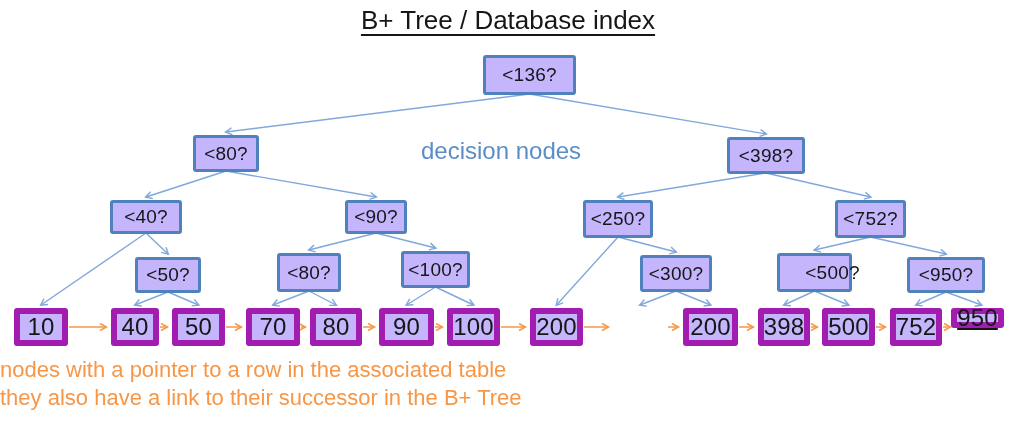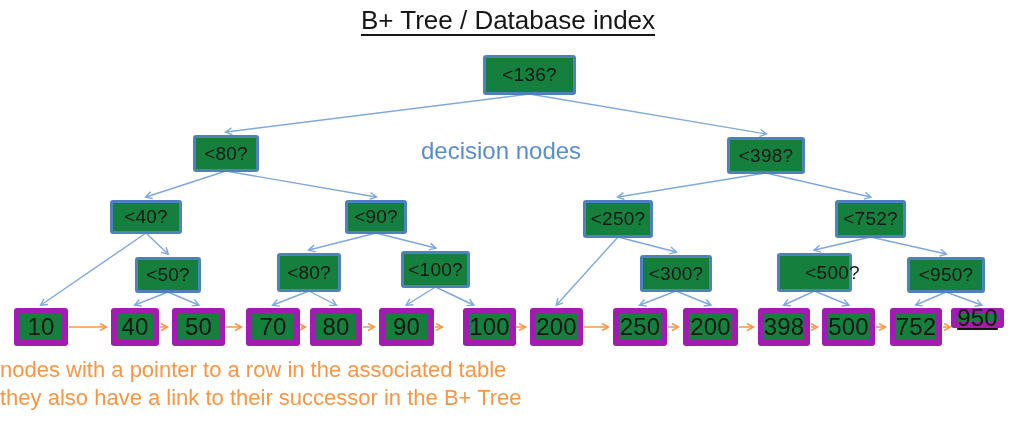--- a/index.html
+++ b/index.html
@@ -6,21 +6,21 @@
   .stage{
     position:relative;width:1024px;height:424px;background:#ffffff;
     font-family:"Liberation Sans",sans-serif;overflow:hidden;
   }
   #edge-layer{position:absolute;left:0;top:0;z-index:1;}
   .edge{stroke:#7FA8DC;stroke-width:1.4;fill:none;}
   .chain{stroke:#F79646;stroke-width:1.5;fill:none;}
   .node{
     position:absolute;box-sizing:border-box;z-index:2;
     display:flex;align-items:center;justify-content:center;
-    background:#15803d;color:#161616;border-radius:3px;
+    background:#c4b5fd;color:#161616;border-radius:3px;
     font-size:19px;letter-spacing:0.2px;
   }
   .decision{border:3px solid #4F81BD;}
   .leaf{border:6px solid #a21caf;font-size:24px;}
   .title{
     position:absolute;top:5px;left:0;width:1016px;text-align:center;
     font-size:26px;color:#161616;z-index:3;
   }
   .title .u{text-decoration:underline;text-underline-offset:5px;}
   .decision-label{
@@ -107,21 +107,20 @@
     <div class="node decision" style="left: 401px; top: 251px; width: 69px; height: 37px;">&lt;100?</div>
     <div class="node decision" style="left: 640px; top: 255px; width: 72px; height: 37px;">&lt;300?</div>
     <div class="node decision" style="left: 777px; top: 253px; width: 75px; height: 39px; padding-left: 36px;">&lt;500?</div>
     <div class="node decision" style="left: 907px; top: 257px; width: 78px; height: 36px;">&lt;950?</div>
     <div class="node leaf" style="left: 14px; top: 308px; width: 54px; height: 38px;">10</div>
     <div class="node leaf" style="left: 111px; top: 308px; width: 48px; height: 38px;">40</div>
     <div class="node leaf" style="left: 172px; top: 308px; width: 53px; height: 38px;">50</div>
     <div class="node leaf" style="left: 246px; top: 308px; width: 54px; height: 38px;">70</div>
     <div class="node leaf" style="left: 310px; top: 308px; width: 52px; height: 38px;">80</div>
     <div class="node leaf" style="left: 379px; top: 308px; width: 55px; height: 38px;">90</div>
-    <div class="node leaf" style="left: 447px; top: 308px; width: 53px; height: 38px; margin-left: 16px;">100</div>
+    <div class="node leaf" style="left: 447px; top: 308px; width: 53px; height: 38px;">100</div>
     <div class="node leaf" style="left: 530px; top: 308px; width: 53px; height: 38px;">200</div>
-    <div class="node leaf" style="left: 613px; top: 308px; width: 54px; height: 38px;">250</div>
     <div class="node leaf" style="left: 683px; top: 308px; width: 55px; height: 38px;">200</div>
     <div class="node leaf" style="left: 758px; top: 308px; width: 52px; height: 38px;">398</div>
     <div class="node leaf" style="left: 822px; top: 308px; width: 53px; height: 38px;">500</div>
     <div class="node leaf" style="left: 890px; top: 308px; width: 52px; height: 38px;">752</div>
     <div class="node leaf" style="left: 951px; top: 308px; width: 53px; height: 20px; text-decoration: underline;">950</div>
   </div>
 
 </body></html>

